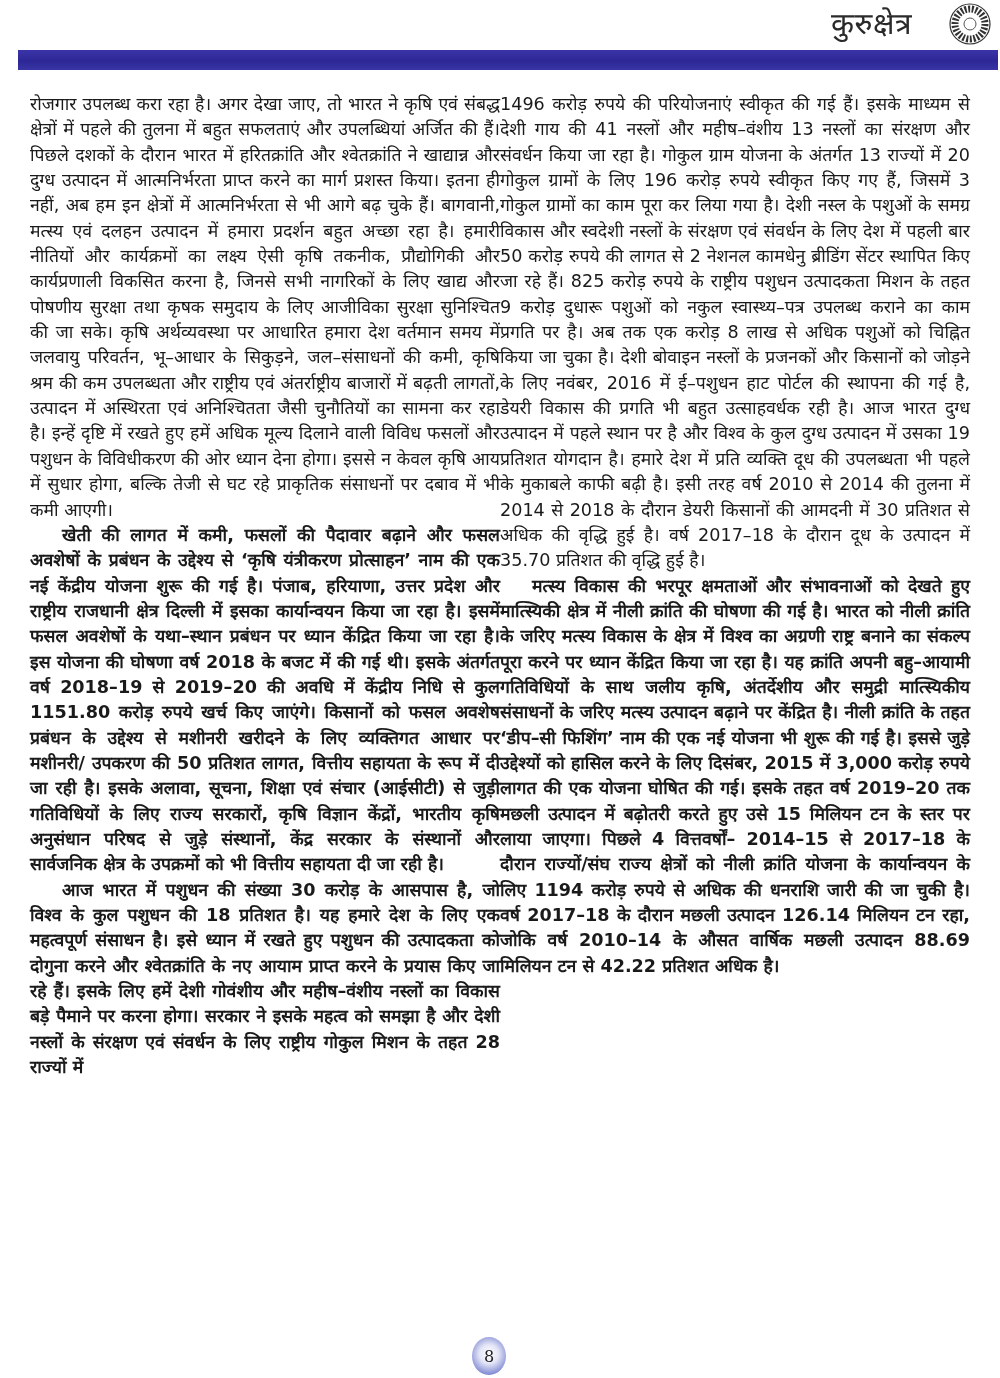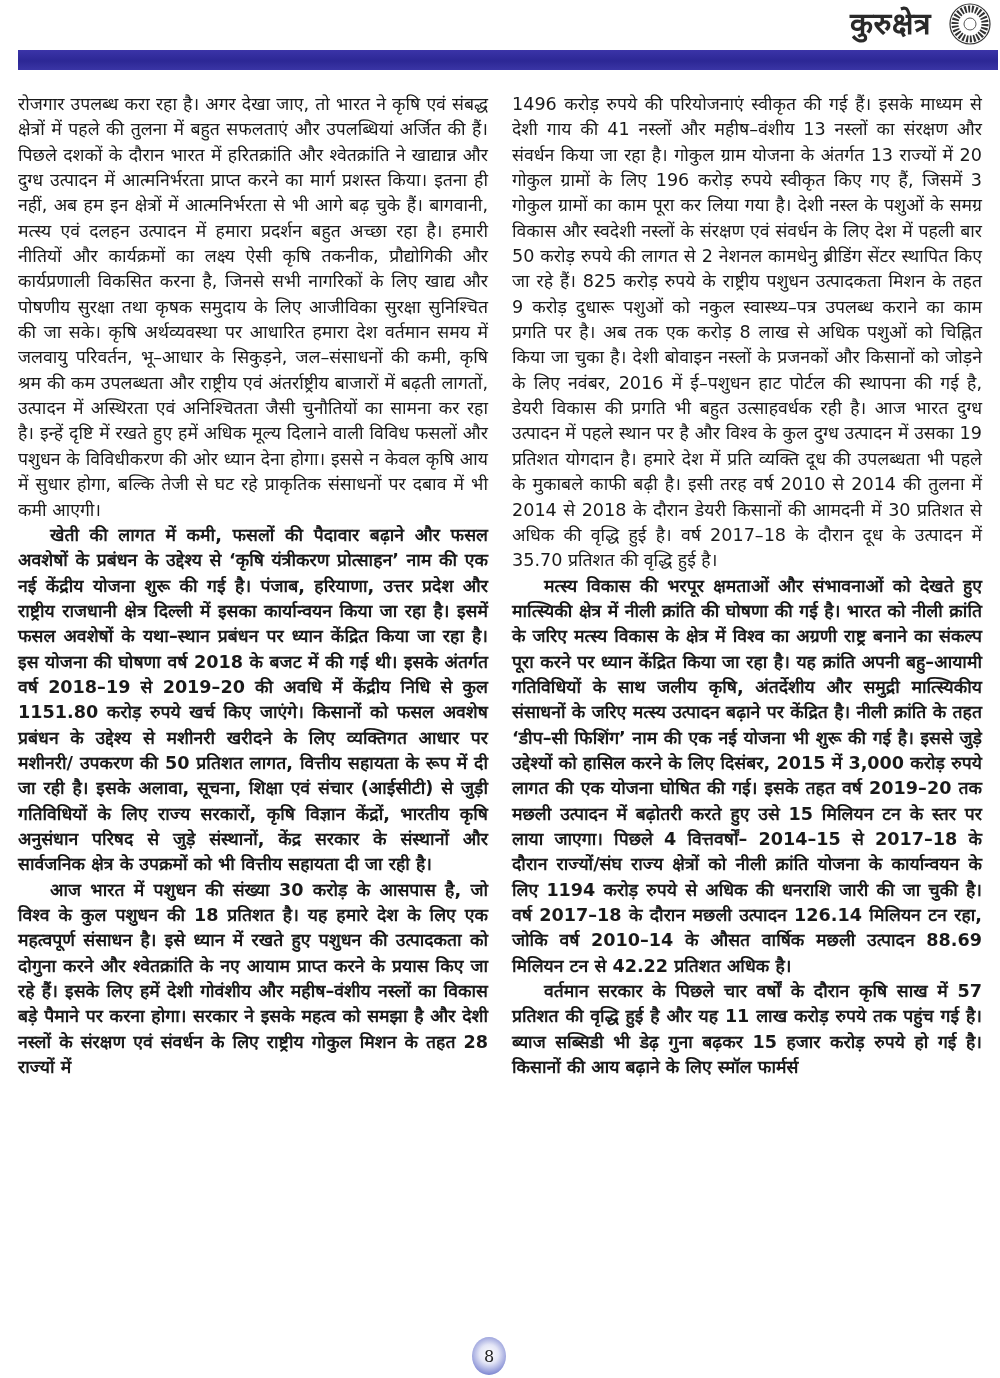--- a/index.html
+++ b/index.html
@@ -1,20 +1,20 @@
 <!DOCTYPE html>
 <html><head>
 <meta charset="utf-8">
 <style>
   html, body { margin: 0; padding: 0; background: #ffffff; }
   body { width: 1000px; height: 1378px; position: relative; overflow: hidden; font-family: "DejaVu Sans", "Liberation Sans", sans-serif; color: #1a1a1a; }
-  .masthead-title { position: absolute; right: 69px; top: 2px; font-family: "DejaVu Serif", "Liberation Serif", serif; font-size: 30px; font-weight: bold; color: #2a2a2a; letter-spacing: 0.5px; }
+  .masthead-title { position: absolute; right: 88px; top: 2px; font-family: "DejaVu Serif", "Liberation Serif", serif; font-size: 30px; font-weight: normal; color: #2a2a2a; letter-spacing: 0.5px; }
   .emblem { position: absolute; right: 8px; top: 2px; width: 44px; height: 44px; }
   .top-bar { position: absolute; left: 18px; top: 50px; width: 980px; height: 20px; background: linear-gradient(180deg, #3b34a8 0%, #2c2795 55%, #3a35a5 100%); }
-  .columns { position: absolute; left: 18px; top: 92px; width: 964px; height: 1215px; display: flex; justify-content: space-between; }
+  .columns { position: absolute; left: 18px; top: 92px; width: 964px; height: 1215px; display: flex; justify-content: center; }
   .col { width: 470px; font-size: 17.6px; line-height: 25.35px; text-align: justify; text-align-last: auto; }
   .col p { margin: 0; text-align: justify; }
   .col p.indent { text-indent: 32px; font-weight: bold; }
   .page-footer { position: absolute; left: 0; top: 1325px; width: 1000px; height: 50px; }
   .page-number { position: absolute; left: 472px; top: 12px; width: 34px; height: 38px; border-radius: 50%; background: radial-gradient(circle at 50% 45%, #ffffff 0%, #e4e6f6 35%, #8f97d8 70%, #3d47b0 100%); display: flex; align-items: center; justify-content: center; font-family: "DejaVu Serif", "Liberation Serif", serif; font-size: 16px; color: #222; }
   .issue-date { position: absolute; right: 42px; top: 14px; font-size: 18px; font-weight: bold; color: #222; margin-top: 40px; }
 </style>
 </head>
 <body>
 
@@ -31,21 +31,20 @@
 
 <div class="columns">
   <div class="col">
     <p>रोजगार उपलब्ध करा रहा है। अगर देखा जाए, तो भारत ने कृषि एवं संबद्ध क्षेत्रों में पहले की तुलना में बहुत सफलताएं और उपलब्धियां अर्जित की हैं। पिछले दशकों के दौरान भारत में हरितक्रांति और श्वेतक्रांति ने खाद्यान्न और दुग्ध उत्पादन में आत्मनिर्भरता प्राप्त करने का मार्ग प्रशस्त किया। इतना ही नहीं, अब हम इन क्षेत्रों में आत्मनिर्भरता से भी आगे बढ़ चुके हैं। बागवानी, मत्स्य एवं दलहन उत्पादन में हमारा प्रदर्शन बहुत अच्छा रहा है। हमारी नीतियों और कार्यक्रमों का लक्ष्य ऐसी कृषि तकनीक, प्रौद्योगिकी और कार्यप्रणाली विकसित करना है, जिनसे सभी नागरिकों के लिए खाद्य और पोषणीय सुरक्षा तथा कृषक समुदाय के लिए आजीविका सुरक्षा सुनिश्चित की जा सके। कृषि अर्थव्यवस्था पर आधारित हमारा देश वर्तमान समय में जलवायु परिवर्तन, भू–आधार के सिकुड़ने, जल–संसाधनों की कमी, कृषि श्रम की कम उपलब्धता और राष्ट्रीय एवं अंतर्राष्ट्रीय बाजारों में बढ़ती लागतों, उत्पादन में अस्थिरता एवं अनिश्चितता जैसी चुनौतियों का सामना कर रहा है। इन्हें दृष्टि में रखते हुए हमें अधिक मूल्य दिलाने वाली विविध फसलों और पशुधन के विविधीकरण की ओर ध्यान देना होगा। इससे न केवल कृषि आय में सुधार होगा, बल्कि तेजी से घट रहे प्राकृतिक संसाधनों पर दबाव में भी कमी आएगी।</p>
     <p class="indent">खेती की लागत में कमी, फसलों की पैदावार बढ़ाने और फसल अवशेषों के प्रबंधन के उद्देश्य से ‘कृषि यंत्रीकरण प्रोत्साहन’ नाम की एक नई केंद्रीय योजना शुरू की गई है। पंजाब, हरियाणा, उत्तर प्रदेश और राष्ट्रीय राजधानी क्षेत्र दिल्ली में इसका कार्यान्वयन किया जा रहा है। इसमें फसल अवशेषों के यथा–स्थान प्रबंधन पर ध्यान केंद्रित किया जा रहा है। इस योजना की घोषणा वर्ष 2018 के बजट में की गई थी। इसके अंतर्गत वर्ष 2018–19 से 2019–20 की अवधि में केंद्रीय निधि से कुल 1151.80 करोड़ रुपये खर्च किए जाएंगे। किसानों को फसल अवशेष प्रबंधन के उद्देश्य से मशीनरी खरीदने के लिए व्यक्तिगत आधार पर मशीनरी/ उपकरण की 50 प्रतिशत लागत, वित्तीय सहायता के रूप में दी जा रही है। इसके अलावा, सूचना, शिक्षा एवं संचार (आईसीटी) से जुड़ी गतिविधियों के लिए राज्य सरकारों, कृषि विज्ञान केंद्रों, भारतीय कृषि अनुसंधान परिषद से जुड़े संस्थानों, केंद्र सरकार के संस्थानों और सार्वजनिक क्षेत्र के उपक्रमों को भी वित्तीय सहायता दी जा रही है।</p>
     <p class="indent">आज भारत में पशुधन की संख्या 30 करोड़ के आसपास है, जो विश्व के कुल पशुधन की 18 प्रतिशत है। यह हमारे देश के लिए एक महत्वपूर्ण संसाधन है। इसे ध्यान में रखते हुए पशुधन की उत्पादकता को दोगुना करने और श्वेतक्रांति के नए आयाम प्राप्त करने के प्रयास किए जा रहे हैं। इसके लिए हमें देशी गोवंशीय और महीष–वंशीय नस्लों का विकास बड़े पैमाने पर करना होगा। सरकार ने इसके महत्व को समझा है और देशी नस्लों के संरक्षण एवं संवर्धन के लिए राष्ट्रीय गोकुल मिशन के तहत 28 राज्यों में</p>
   </div>
   <div class="col">
     <p>1496 करोड़ रुपये की परियोजनाएं स्वीकृत की गई हैं। इसके माध्यम से देशी गाय की 41 नस्लों और महीष–वंशीय 13 नस्लों का संरक्षण और संवर्धन किया जा रहा है। गोकुल ग्राम योजना के अंतर्गत 13 राज्यों में 20 गोकुल ग्रामों के लिए 196 करोड़ रुपये स्वीकृत किए गए हैं, जिसमें 3 गोकुल ग्रामों का काम पूरा कर लिया गया है। देशी नस्ल के पशुओं के समग्र विकास और स्वदेशी नस्लों के संरक्षण एवं संवर्धन के लिए देश में पहली बार 50 करोड़ रुपये की लागत से 2 नेशनल कामधेनु ब्रीडिंग सेंटर स्थापित किए जा रहे हैं। 825 करोड़ रुपये के राष्ट्रीय पशुधन उत्पादकता मिशन के तहत 9 करोड़ दुधारू पशुओं को नकुल स्वास्थ्य–पत्र उपलब्ध कराने का काम प्रगति पर है। अब तक एक करोड़ 8 लाख से अधिक पशुओं को चिह्नित किया जा चुका है। देशी बोवाइन नस्लों के प्रजनकों और किसानों को जोड़ने के लिए नवंबर, 2016 में ई–पशुधन हाट पोर्टल की स्थापना की गई है, डेयरी विकास की प्रगति भी बहुत उत्साहवर्धक रही है। आज भारत दुग्ध उत्पादन में पहले स्थान पर है और विश्व के कुल दुग्ध उत्पादन में उसका 19 प्रतिशत योगदान है। हमारे देश में प्रति व्यक्ति दूध की उपलब्धता भी पहले के मुकाबले काफी बढ़ी है। इसी तरह वर्ष 2010 से 2014 की तुलना में 2014 से 2018 के दौरान डेयरी किसानों की आमदनी में 30 प्रतिशत से अधिक की वृद्धि हुई है। वर्ष 2017–18 के दौरान दूध के उत्पादन में 35.70 प्रतिशत की वृद्धि हुई है।</p>
     <p class="indent">मत्स्य विकास की भरपूर क्षमताओं और संभावनाओं को देखते हुए मात्स्यिकी क्षेत्र में नीली क्रांति की घोषणा की गई है। भारत को नीली क्रांति के जरिए मत्स्य विकास के क्षेत्र में विश्व का अग्रणी राष्ट्र बनाने का संकल्प पूरा करने पर ध्यान केंद्रित किया जा रहा है। यह क्रांति अपनी बहु–आयामी गतिविधियों के साथ जलीय कृषि, अंतर्देशीय और समुद्री मात्स्यिकीय संसाधनों के जरिए मत्स्य उत्पादन बढ़ाने पर केंद्रित है। नीली क्रांति के तहत ‘डीप–सी फिशिंग’ नाम की एक नई योजना भी शुरू की गई है। इससे जुड़े उद्देश्यों को हासिल करने के लिए दिसंबर, 2015 में 3,000 करोड़ रुपये लागत की एक योजना घोषित की गई। इसके तहत वर्ष 2019–20 तक मछली उत्पादन में बढ़ोतरी करते हुए उसे 15 मिलियन टन के स्तर पर लाया जाएगा। पिछले 4 वित्तवर्षों– 2014–15 से 2017–18 के दौरान राज्यों/संघ राज्य क्षेत्रों को नीली क्रांति योजना के कार्यान्वयन के लिए 1194 करोड़ रुपये से अधिक की धनराशि जारी की जा चुकी है। वर्ष 2017–18 के दौरान मछली उत्पादन 126.14 मिलियन टन रहा, जोकि वर्ष 2010–14 के औसत वार्षिक मछली उत्पादन 88.69 मिलियन टन से 42.22 प्रतिशत अधिक है।</p>
-    <p class="indent">वर्तमान सरकार के पिछले चार वर्षों के दौरान कृषि साख में 57 प्रतिशत की वृद्धि हुई है और यह 11 लाख करोड़ रुपये तक पहुंच गई है। ब्याज सब्सिडी भी डेढ़ गुना बढ़कर 15 हजार करोड़ रुपये हो गई है। किसानों की आय बढ़ाने के लिए स्मॉल फार्मर्स</p>
   </div>
 </div>
 
 <div class="page-footer">
   <div class="page-number">
     <span>8</span>
   </div>
   <div class="issue-date">फरवरी 2019</div>
 </div>
 

